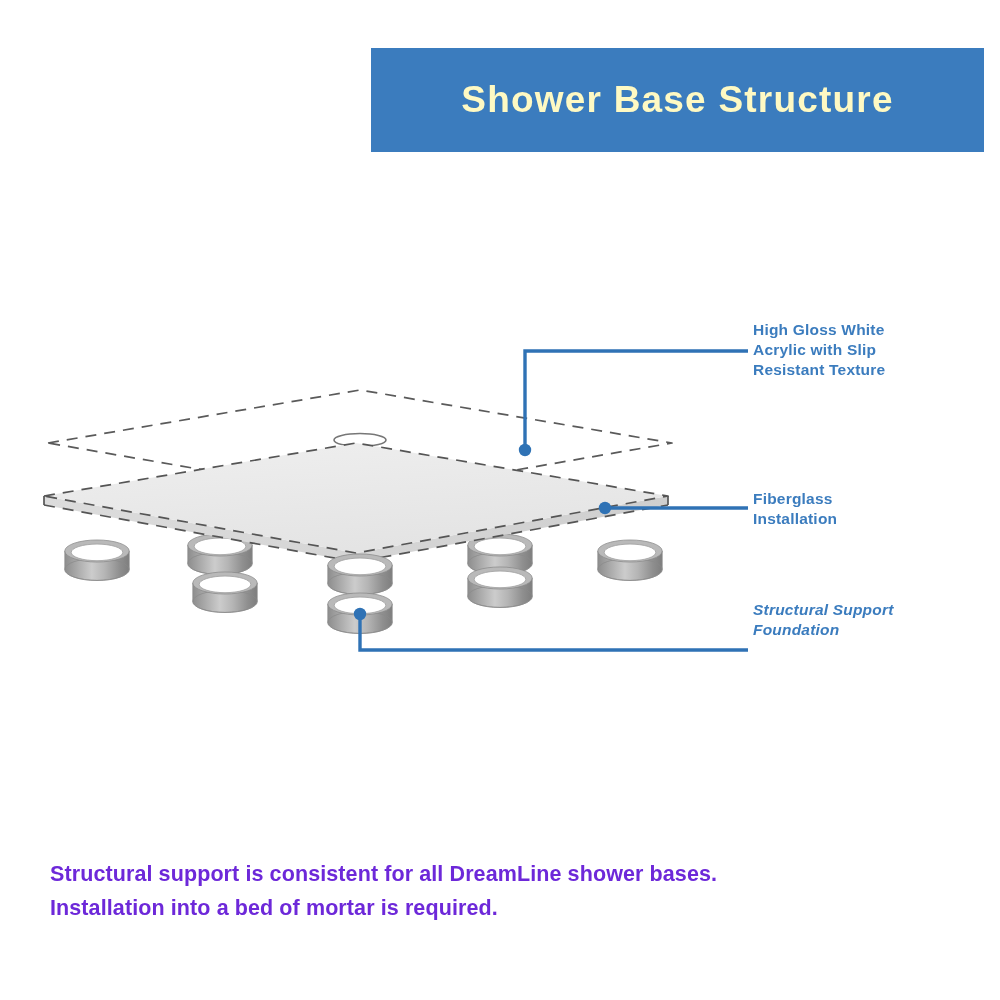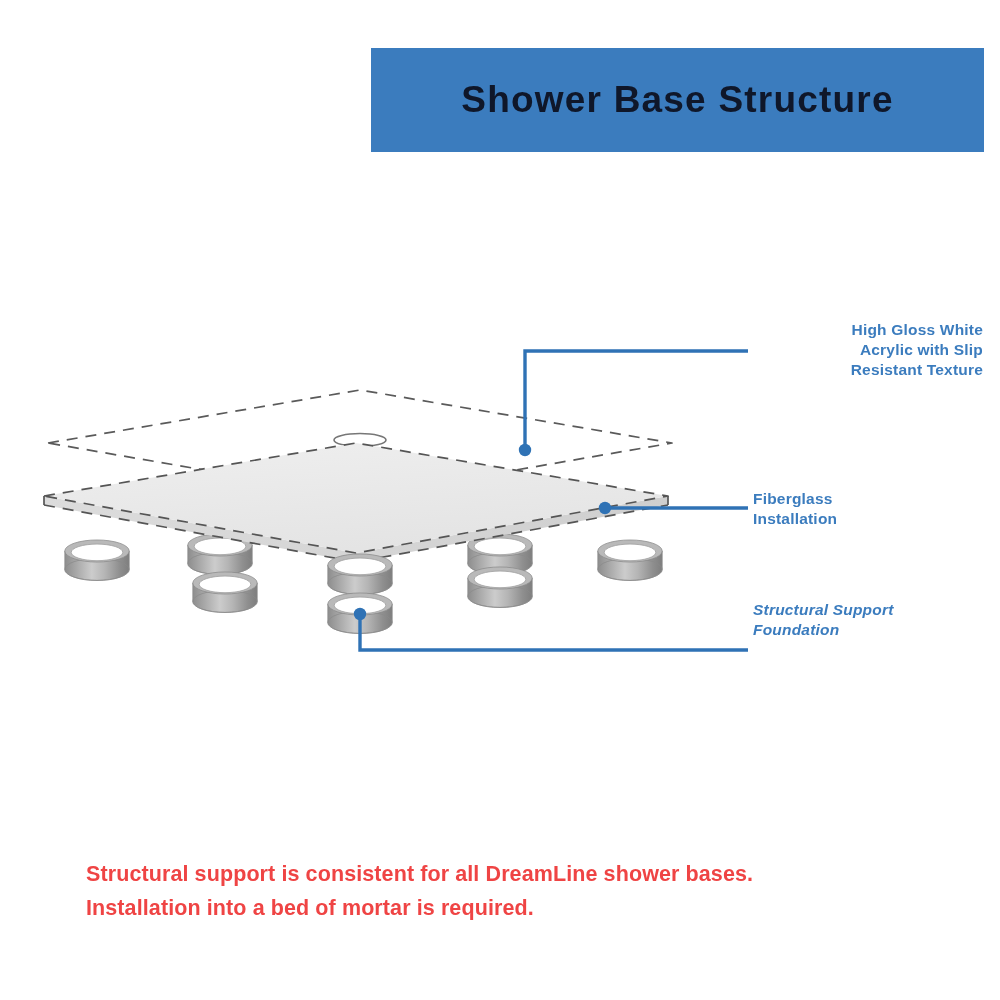--- a/index.html
+++ b/index.html
@@ -28,57 +28,56 @@
     left: 371px;
     top: 48px;
     width: 613px;
     height: 104px;
     background: #3b7cbe;
     display: flex;
     align-items: center;
     justify-content: center;
   }
   .title-banner .title-text {
-    color: #0f172a;
+    color: #fef9c3;
     font-size: 37px;
     font-weight: bold;
     letter-spacing: 1.2px;
     white-space: nowrap;
     font-family: "Liberation Sans", sans-serif;
   }
 
   
   .callout-label {
     position: absolute;
     color: #3b7cbe;
     font-size: 15.5px;
     font-weight: bold;
     line-height: 20px;
     letter-spacing: 0.2px;
     font-family: "Liberation Sans", sans-serif;
     white-space: pre-line;
   }
-  #label-acrylic { left: 753px; top: 320px; width: 230px; text-align: right; }
+  #label-acrylic { left: 753px; top: 320px; width: 230px; }
   #label-fiberglass { left: 753px; top: 489px; width: 230px; }
   #label-support { left: 753px; top: 600px; width: 230px; font-style: italic; }
 
   
   .caption {
     position: absolute;
     left: 50px;
     top: 857px;
     width: 700px;
-    color: #ef4444;
+    color: #6d28d9;
     font-size: 21.5px;
     font-weight: bold;
     line-height: 34px;
     letter-spacing: 0.1px;
     font-family: "Liberation Sans", sans-serif;
     white-space: pre-line;
-    margin-left: 36px;
   }
 
   
   #diagram {
     position: absolute;
     left: 0;
     top: 0;
     width: 1000px;
     height: 1000px;
   }

